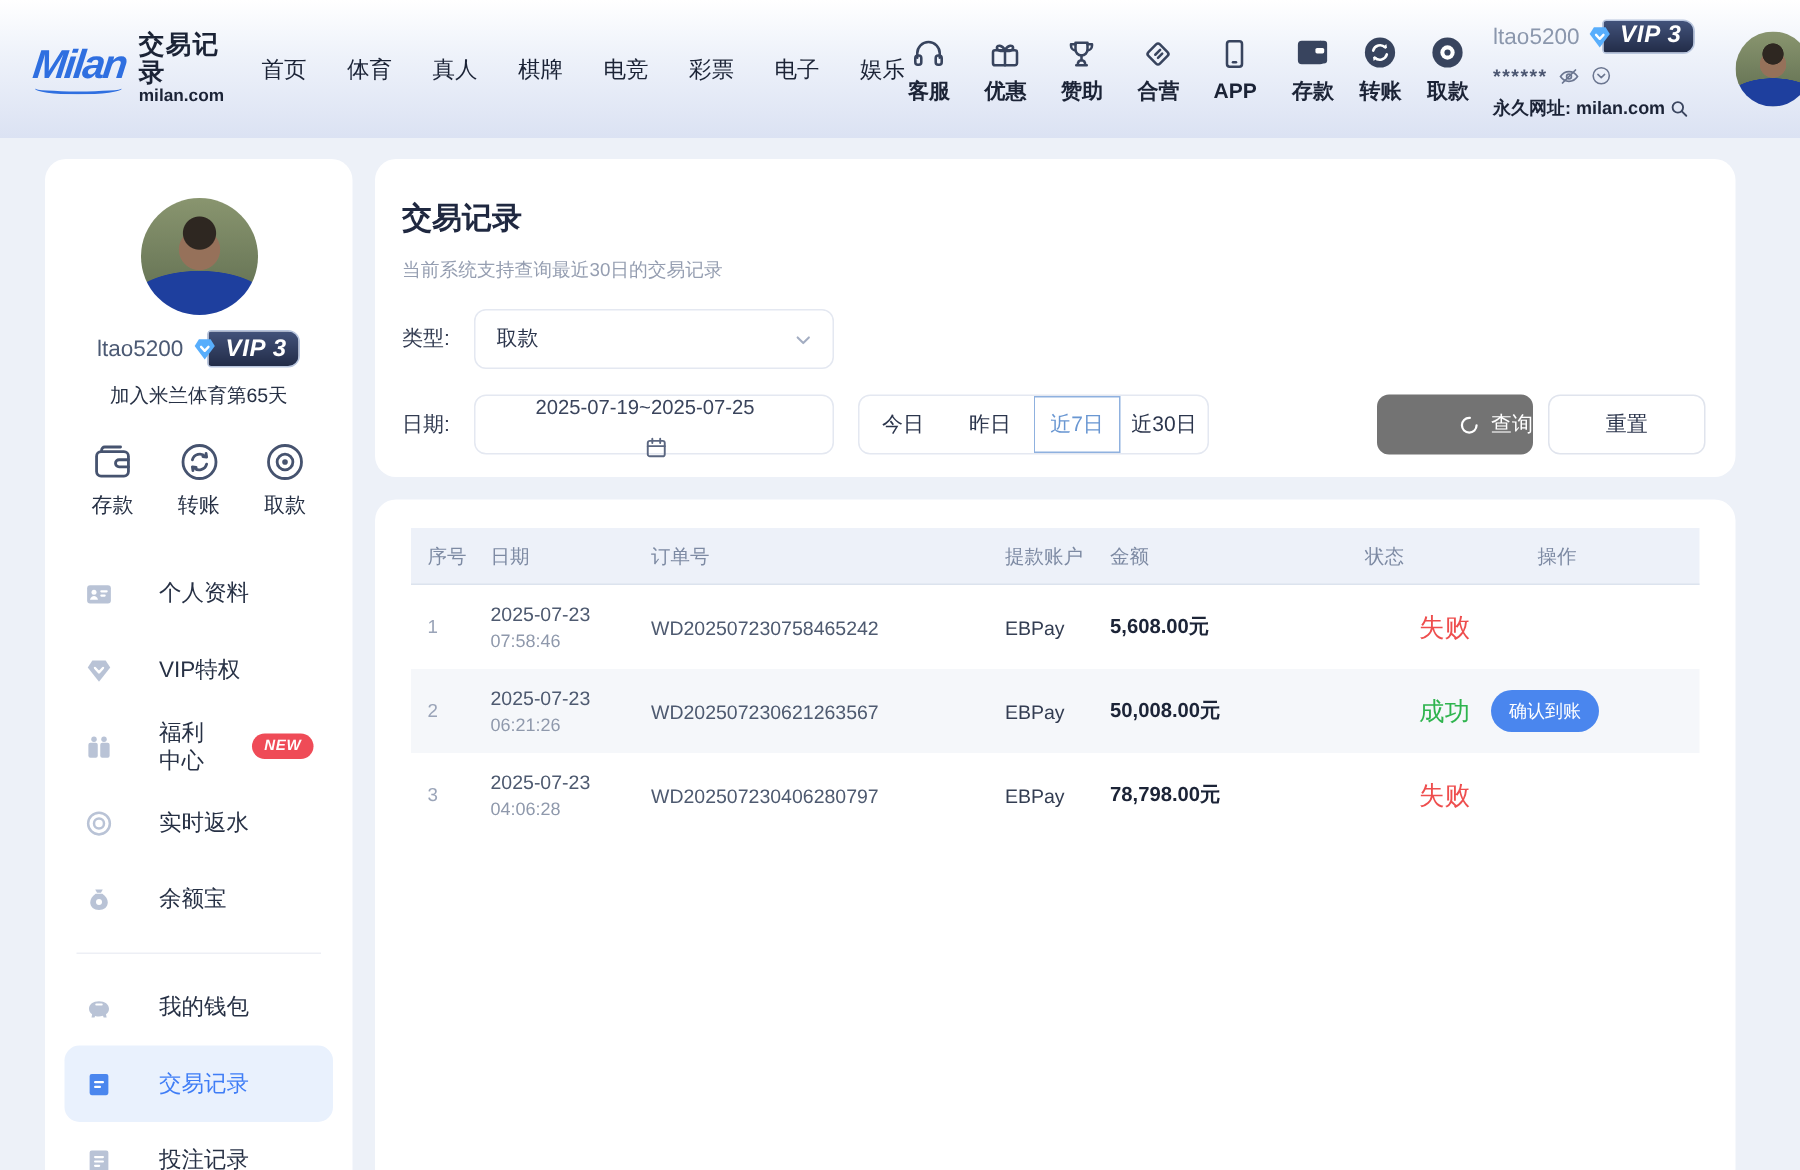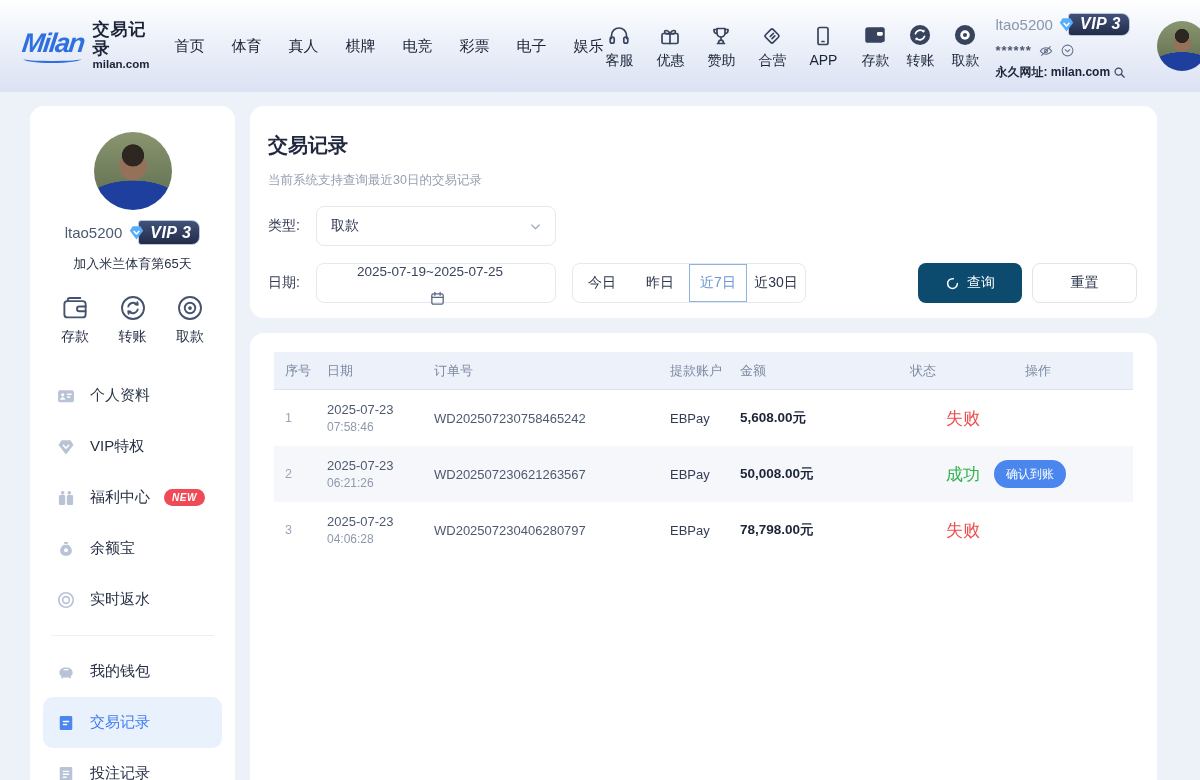--- a/index.html
+++ b/index.html
@@ -29,21 +29,21 @@
   }
   .logo-cn { line-height:1.1; }
   .logo-cn .cn { font-size:17px; font-weight:800; color:#1b2336; letter-spacing:1px; }
   .logo-cn .dom { font-size:11.5px; font-weight:700; color:#1b2336; }
   .nav { display:flex; gap:27px; margin-left:25px; font-size:15px; }
   .nav-item { cursor:pointer; white-space:nowrap; }
 
   .header-right { margin-left:auto; display:flex; align-items:center; }
   .hq-group { display:flex; gap:19px; }
   .hq-item { display:flex; flex-direction:column; align-items:center; gap:4px;
-             font-size:14px; color:#1b2336; cursor:pointer; min-width:32px; }
+             font-size:14px; color:#1b2336; cursor:pointer; min-width:32px;font-weight:bold; }
   .hq-item .ic { color:#38445e; height:26px; display:flex; align-items:flex-end; }
   .hw-group { display:flex; gap:13px; margin-left:20px; }
 
   .user-block { margin-left:14px; width:152px; font-size:12px; line-height:1; }
   .ub-line1 { display:flex; align-items:center; gap:5px; }
   .ub-name { font-size:15px; color:#8b97ad; }
   .vip-badge { display:inline-flex; align-items:center; position:relative; }
   .vip-pill {
     background:linear-gradient(180deg,#42527a,#222c48);
     color:#fff; font-style:italic; font-weight:800; font-size:16px;
@@ -73,22 +73,22 @@
   }
   .side-avatar { width:78px; height:78px; margin:26px auto 10px; }
   .side-user { display:flex; justify-content:center; align-items:center; gap:6px;
                font-size:15px; color:#4c5a74; }
   .side-join { text-align:center; font-size:13px; color:#273145; margin-top:10px; }
   .side-quick { display:flex; justify-content:space-between; padding:0 30px; margin-top:20px; }
   .sq-item { display:flex; flex-direction:column; align-items:center; gap:5px;
              font-size:14px; color:#273145; cursor:pointer; }
   .sq-item .ic { color:#46536f; }
   .side-menu { margin-top:24px; padding:0 13px; }
-  .menu-item { display:flex; align-items:center; gap:14px; height:51px; padding:0 13px;
-               font-size:15px; color:#273145; border-radius:10px; cursor:pointer;text-align:center; }
+  .menu-item { display:flex; align-items:center; gap:30px; height:51px; padding:0 13px;
+               font-size:15px; color:#273145; border-radius:10px; cursor:pointer; }
   .menu-item .ic { color:#b9c3d6; width:20px; }
   .menu-item.active { background:#e9f1fd; color:#3f7df6; }
   .menu-item.active .ic { color:#4a86ee; }
   .badge-new { background:#ef4b57; color:#fff; font-size:10px; font-weight:800;
                font-style:italic; padding:3px 8px; border-radius:9px; letter-spacing:.5px; }
   .side-divider { height:1px; background:#edeff5; margin:10px 8px; }
 
   
   .main { position:absolute; left:250px; top:106px; width:907px; }
   .card { background:#fff; border-radius:14px; }
@@ -106,22 +106,22 @@
   .select-box .ic { color:#a3adc2; }
   .date-box { font-size:13.5px; color:#3a445c; gap:11px;flex-direction:column; }
   .date-vals { flex:1; display:flex; align-items:center; justify-content:space-between; padding-right:14px; }
   .date-box .ic { color:#5a6680; }
   .seg { display:flex; height:40px; border:1px solid #e4e8f1; border-radius:8px;
          margin-left:16px; background:#fff; }
   .seg-item { width:58px; display:flex; align-items:center; justify-content:center;
               font-size:14px; color:#2b354c; cursor:pointer; }
   .seg-item.active { box-shadow:inset 0 0 0 1px #8fb1df; color:#6a97d2; }
   .btn-query { width:104px; height:40px; margin-left:auto; border:none; cursor:pointer;
-               background:#0c4a6e; color:#fff; border-radius:8px; font-size:14px;
-               display:flex; align-items:center; justify-content:center; gap:7px;
+               background:#737373; color:#fff; border-radius:8px; font-size:14px;
+               display:flex; align-items:center; justify-content:flex-end; gap:7px;
                font-family:inherit; }
   .btn-reset { width:105px; height:40px; margin-left:10px; cursor:pointer;
                background:#fff; border:1px solid #e0e4ed; border-radius:8px;
                font-size:14px; color:#2b354c; display:flex; align-items:center;
                justify-content:center; font-family:inherit; }
 
   .card-table { margin-top:15px; height:460px; padding:19px 24px; }
   .t-grid { display:grid; grid-template-columns:53px 107px 236px 70px 170px 115px 1fr;
             align-items:center; }
   .t-head { height:38px; background:#edf1f9; color:#7d8aa3; font-size:13px;
@@ -379,36 +379,36 @@
           <rect x="13" y="8.5" width="7.5" height="12" rx="1.6" fill="currentColor"></rect>
           <circle cx="8" cy="5.8" r="2.2" fill="currentColor"></circle>
           <circle cx="16" cy="5.8" r="2.2" fill="currentColor"></circle>
         </svg>
       </span>
       <span>福利中心</span>
       <span class="badge-new">NEW</span>
     </div>
     <div class="menu-item">
       <span class="ic">
+        <svg width="20" height="20" viewBox="0 0 24 24" fill="none" stroke="currentColor" stroke-width="2">
+          <circle cx="12" cy="12" r="8.7"></circle>
+          <circle cx="12" cy="12" r="4"></circle>
+        </svg>
+      </span>
+      <span>实时返水</span>
+    </div>
+    <div class="menu-item">
+      <span class="ic">
         <svg width="20" height="20" viewBox="0 0 24 24">
           <path d="M9 3.5h6l-1.4 2.6H10.4z" fill="currentColor"></path>
           <path d="M9.3 7h5.4c2.8 2 4.3 4.4 4.3 7 0 3.6-2.9 6-7 6s-7-2.4-7-6c0-2.6 1.5-5 4.3-7z" fill="currentColor"></path>
           <circle cx="12" cy="13.6" r="2.4" fill="#fff"></circle>
         </svg>
       </span>
       <span>余额宝</span>
-    </div>
-    <div class="menu-item">
-      <span class="ic">
-        <svg width="20" height="20" viewBox="0 0 24 24" fill="none" stroke="currentColor" stroke-width="2">
-          <circle cx="12" cy="12" r="8.7"></circle>
-          <circle cx="12" cy="12" r="4"></circle>
-        </svg>
-      </span>
-      <span>实时返水</span>
     </div>
 
     <div class="side-divider"></div>
 
     <div class="menu-item">
       <span class="ic">
         <svg width="20" height="20" viewBox="0 0 24 24">
           <path d="M4 12.5c0-3.6 3.3-6 8-6 4.6 0 8 2.4 8 6 0 1.9-.9 3.4-2.4 4.5l.5 2.5h-2.4l-.5-1.3a11 11 0 0 1-6.3.1l-.5 1.2H6l.5-2.5C5 16 4 14.4 4 12.5z" fill="currentColor"></path>
           <rect x="9" y="8.4" width="6" height="1.6" rx=".8" fill="#fff"></rect>
         </svg>

